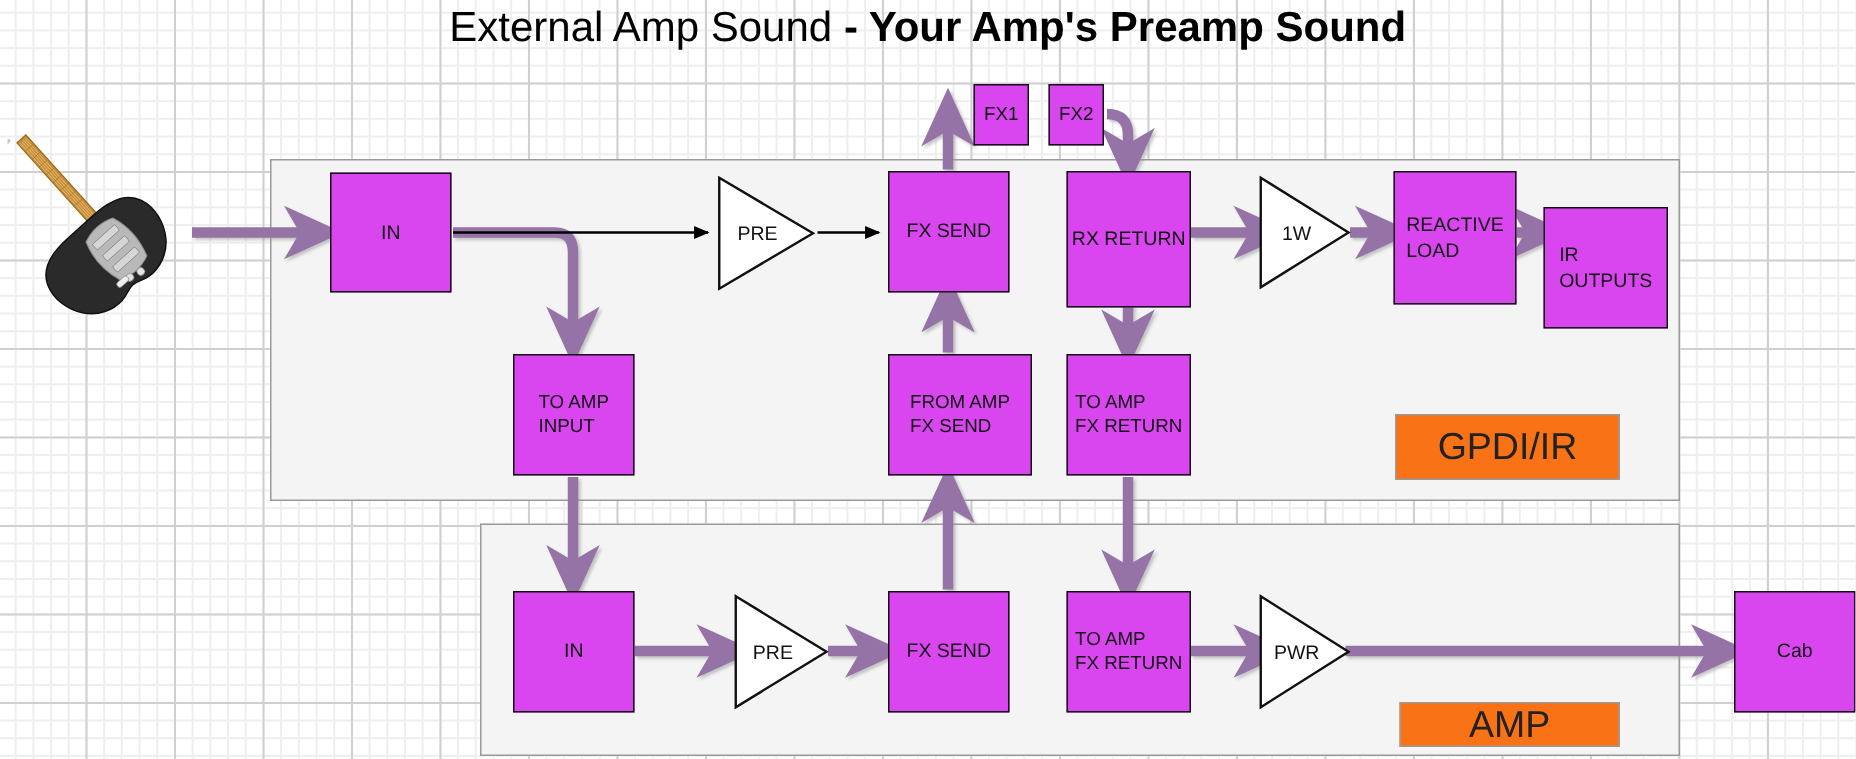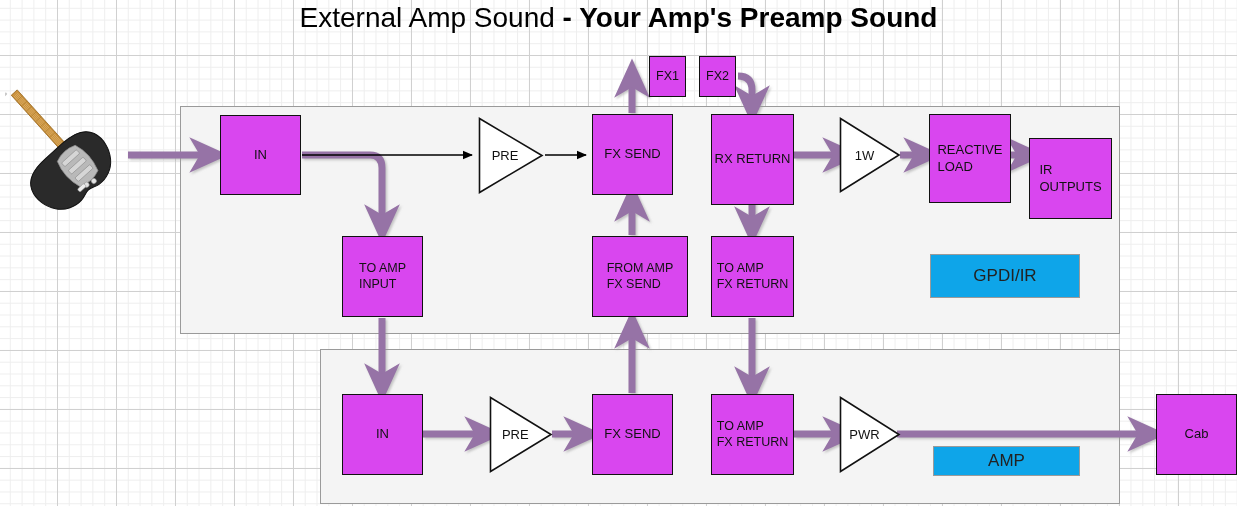--- a/index.html
+++ b/index.html
@@ -44,25 +44,26 @@
     z-index:5;
   }
   .tri svg { display:block; }
   .tri .lbl {
     position:absolute; left:0; top:0; width:100%; height:100%;
     display:flex; align-items:center; justify-content:center;
     font-size:13px; color:#111; padding-right:18%;
   }
   .grouplabel {
     position:absolute;
-    background:#0ea5e9;
+    background:#f97316;
     border:1.5px solid #9a9a9a;
     display:flex; align-items:center; justify-content:center;
-    font-size:17px; color:#222;
+    font-size:25px; color:#222;
     z-index:6;
+    margin-top:22px;
   }
   #title {
     position:absolute; left:0; top:2px; width:1237px;
     text-align:center;
     font-size:28px; color:#000;
     z-index:9;
     white-space:nowrap;
   }
   #title .b { font-weight:bold; }
   #guitar { position:absolute; left:5px; top:88px; width:130px; height:125px; z-index:7; }

